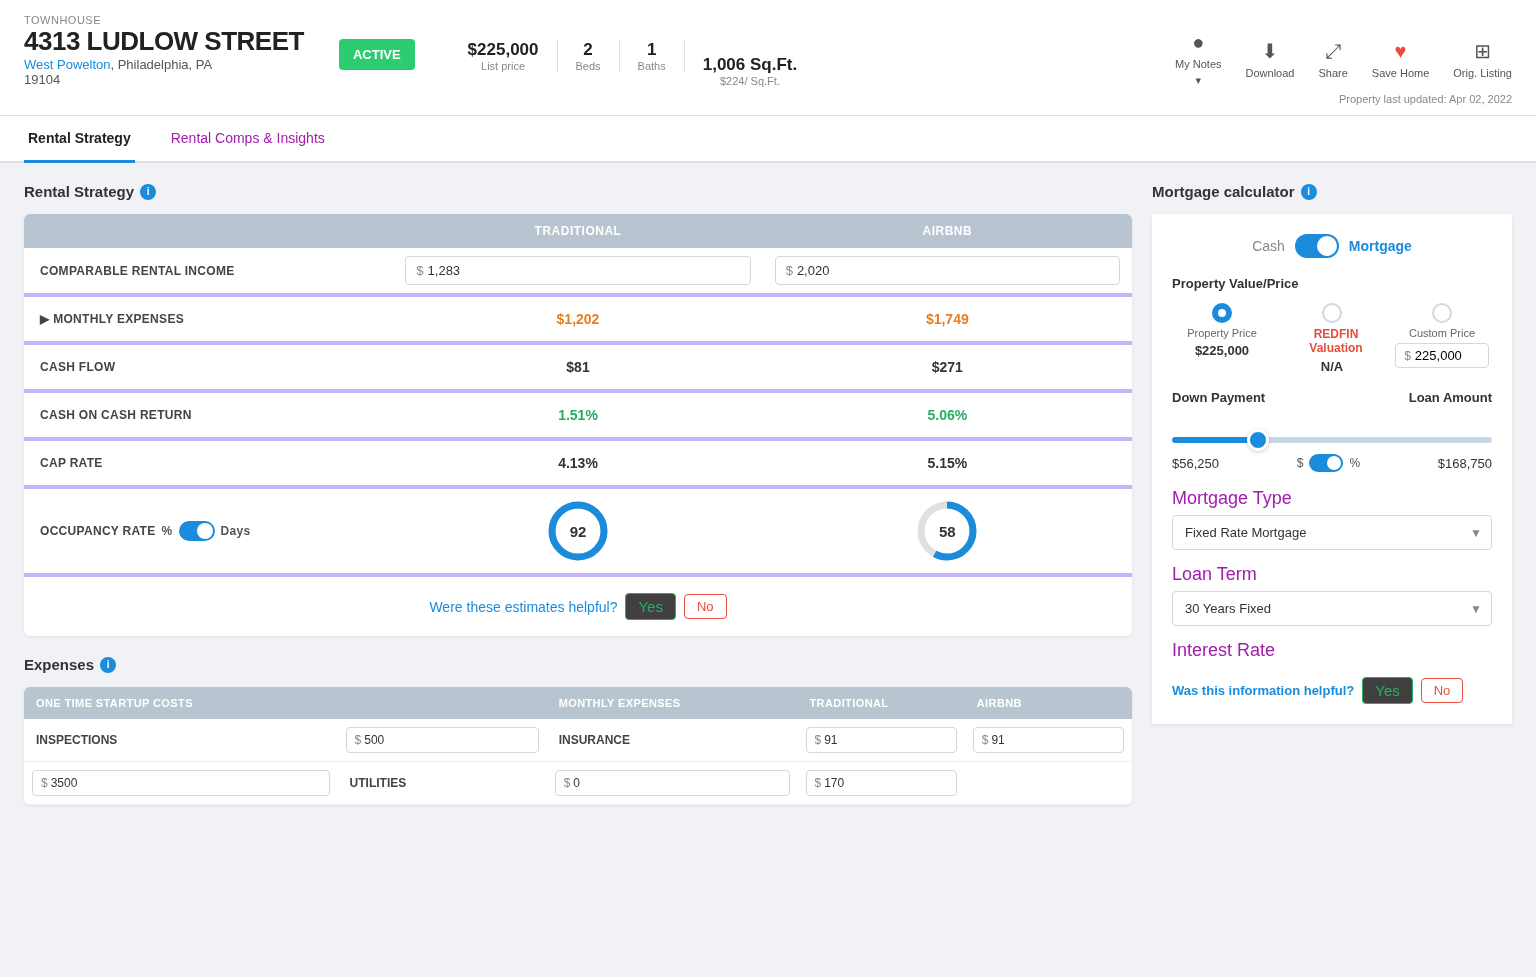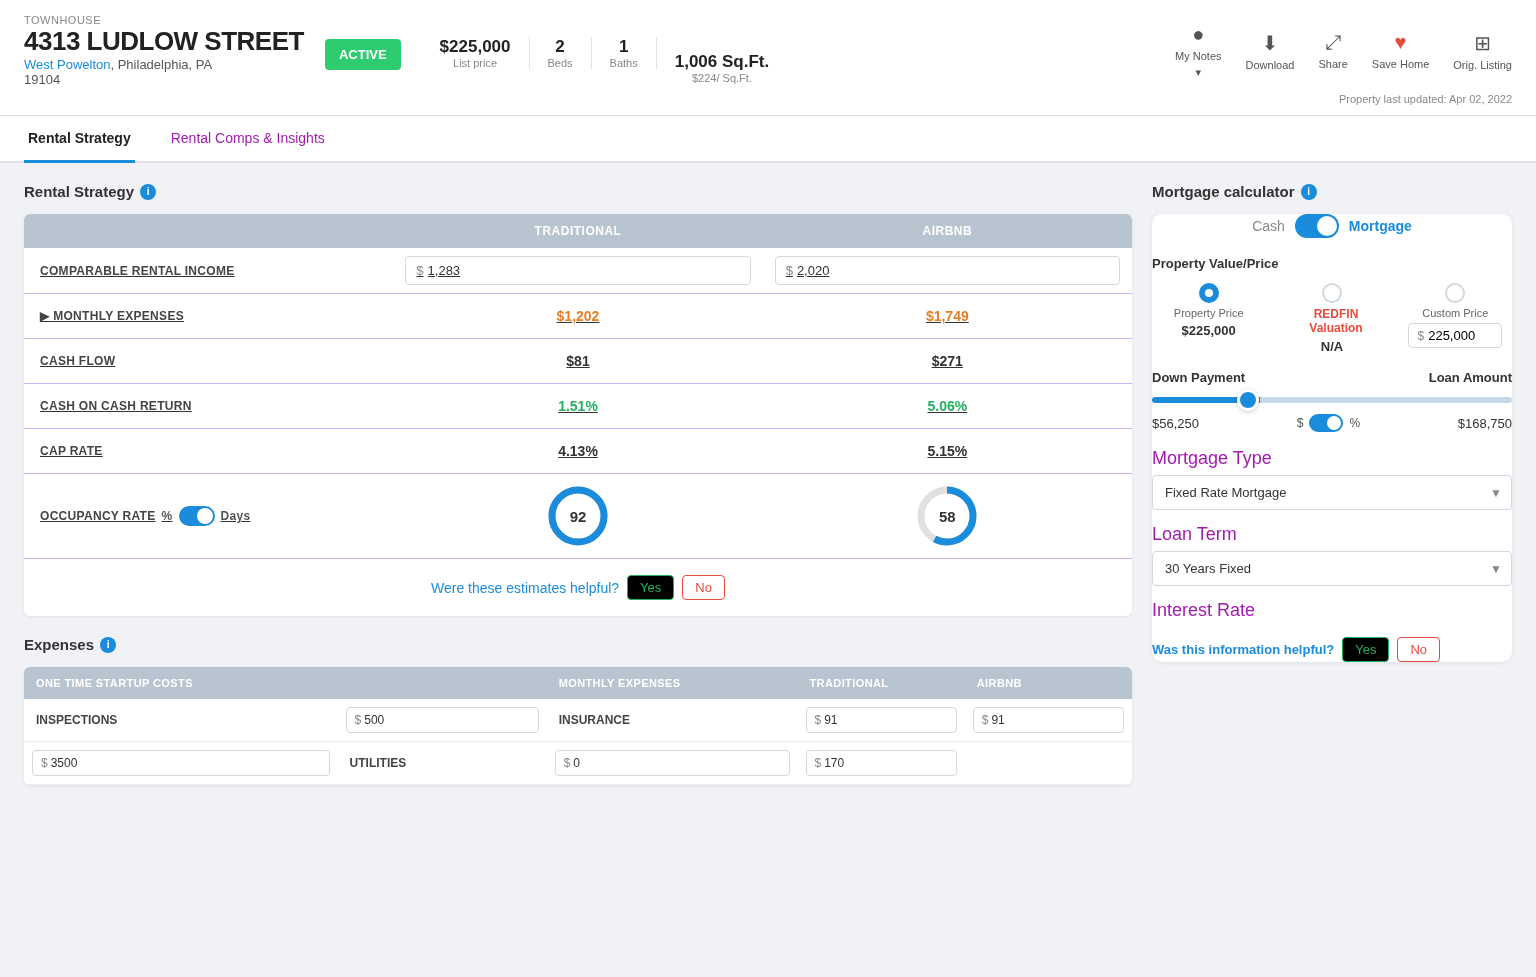--- a/index.html
+++ b/index.html
@@ -1,20 +1,20 @@
 <!DOCTYPE html>
 <html><head>
   <meta charset="utf-8">
   <style>
     * { box-sizing: border-box; margin: 0; padding: 0; }
     body { font-family: -apple-system, BlinkMacSystemFont, 'Segoe UI', Arial, sans-serif; background: #f0f2f5; color: #333; font-size: 13px; }
 
     
     .header { background: #fff; padding: 14px 24px 10px; border-bottom: 1px solid #e0e0e0; }
-    .header-top { display: flex; align-items: center; gap: 9px; }
+    .header-top { display: flex; align-items: flex-end; gap: 23px; }
     .property-info { flex: 0 0 auto; }
     .property-type { font-size: 11px; color: #888; text-transform: uppercase; letter-spacing: 0.5px; }
     .property-address { font-size: 26px; font-weight: 700; color: #222; letter-spacing: -0.5px; }
     .property-location a { color: #1a8cdb; font-size: 13px; text-decoration: none; }
     .property-location span { color: #555; font-size: 13px; }
     .property-zip { color: #555; font-size: 13px; }
     .active-badge { background: #2ecc71; color: #fff; font-size: 13px; font-weight: 700; padding: 8px 14px; border-radius: 4px; white-space: nowrap; align-self: center; }
     .property-stats { display: flex; gap: 0; align-items: center; }
     .stat-item { padding: 0 18px; border-right: 1px solid #e0e0e0; text-align: center; }
     .stat-item:last-child { border-right: none; margin-top: 31px; }
@@ -38,57 +38,57 @@
 
     
     .section-title { font-size: 15px; font-weight: 600; color: #333; margin-bottom: 14px; display: flex; align-items: center; gap: 6px; }
     .info-icon { display: inline-flex; align-items: center; justify-content: center; width: 16px; height: 16px; border-radius: 50%; background: #1a8cdb; color: #fff; font-size: 10px; font-weight: 700; cursor: pointer; }
 
     
     .strategy-table { background: #fff; border-radius: 6px; overflow: hidden; box-shadow: 0 1px 3px rgba(0,0,0,0.08); margin-bottom: 20px; }
     .strategy-header { display: grid; grid-template-columns: 1fr 1fr 1fr; background: #b8c5d0; color: #fff; }
     .strategy-header-cell { padding: 10px 16px; font-size: 12px; font-weight: 600; text-align: center; letter-spacing: 0.5px; }
     .strategy-header-cell:first-child { text-align: left; background: transparent; }
-    .strategy-row { display: grid; grid-template-columns: 1fr 1fr 1fr; border-bottom: 1px solid #c4b5fd; align-items: center; text-decoration: underline; }
+    .strategy-row { display: grid; grid-template-columns: 1fr 1fr 1fr; border-bottom: 4px solid #c4b5fd; align-items: center; }
     .strategy-row:last-child { border-bottom: none; }
     .strategy-label { padding: 14px 16px; font-size: 12px; font-weight: 700; color: #444; letter-spacing: 0.3px; }
     .strategy-value { padding: 14px 16px; text-align: center; font-size: 14px; font-weight: 600; }
     .green { color: #27ae60; }
     .red-orange { color: #e67e22; }
     .input-cell { padding: 8px 12px; }
     .dollar-input { display: flex; align-items: center; gap: 4px; border: 1px solid #d0d8e0; border-radius: 4px; padding: 6px 10px; background: #fff; }
     .dollar-input span { color: #888; font-size: 13px; }
     .dollar-input input { border: none; outline: none; width: 70px; font-size: 13px; color: #333; }
     .toggle-container { display: flex; align-items: center; gap: 6px; padding: 8px 16px; }
     .toggle { position: relative; width: 36px; height: 20px; }
     .toggle-slider { position: absolute; inset: 0; border-radius: 20px; background: #1a8cdb; cursor: pointer; }
     .toggle-slider::before { content: ''; position: absolute; width: 16px; height: 16px; border-radius: 50%; background: #fff; top: 2px; left: 18px; }
     .circle-chart { display: flex; justify-content: center; align-items: center; }
     .donut { position: relative; width: 64px; height: 64px; }
     .donut svg { width: 64px; height: 64px; transform: rotate(-90deg); }
     .donut-value { position: absolute; top: 50%; left: 50%; transform: translate(-50%, -50%); font-size: 15px; font-weight: 700; color: #333; }
 
     
     .feedback-row { text-align: center; padding: 16px; color: #1a8cdb; font-size: 14px; display: flex; align-items: center; justify-content: center; gap: 8px; }
-    .yes-btn { border: 1px solid #27ae60; color: #27ae60; background: #000000; padding: 4px 12px; border-radius: 4px; cursor: pointer; font-size: 13px; }
+    .yes-btn { border: 1px solid #27ae60; color: #27ae60; background: #404040; padding: 4px 12px; border-radius: 4px; cursor: pointer; font-size: 15px; }
     .no-btn { border: 1px solid #e74c3c; color: #e74c3c; background: #fff; padding: 4px 12px; border-radius: 4px; cursor: pointer; font-size: 13px; }
 
     
     .expenses-table { background: #fff; border-radius: 6px; overflow: hidden; box-shadow: 0 1px 3px rgba(0,0,0,0.08); }
     .expenses-header { display: grid; grid-template-columns: 1.5fr 1fr 1.2fr 0.8fr 0.8fr; background: #b8c5d0; color: #fff; }
     .expenses-header-cell { padding: 10px 12px; font-size: 11px; font-weight: 600; letter-spacing: 0.4px; }
     .expenses-row { display: grid; grid-template-columns: 1.5fr 1fr 1.2fr 0.8fr 0.8fr; border-bottom: 1px solid #eee; align-items: center; }
     .expenses-label { padding: 12px 12px; font-size: 12px; font-weight: 700; color: #444; }
     .expenses-input { padding: 8px 8px; }
     .exp-input { display: flex; align-items: center; gap: 3px; border: 1px solid #d0d8e0; border-radius: 4px; padding: 5px 8px; }
     .exp-input span { color: #888; font-size: 12px; }
     .exp-input input { border: none; outline: none; width: 50px; font-size: 12px; color: #333; }
 
     
-    .mortgage-card { background: #fff; border-radius: 10px; box-shadow: 0 1px 4px rgba(0,0,0,0.08); }
+    .mortgage-card { background: #fff; border-radius: 1px; padding: 20px; box-shadow: 0 1px 4px rgba(0,0,0,0.08); }
     .toggle-row { display: flex; align-items: center; justify-content: center; gap: 10px; margin-bottom: 18px; }
     .toggle-label { font-size: 14px; color: #888; }
     .toggle-label.active-label { color: #1a8cdb; font-weight: 600; }
     .toggle-pill { position: relative; width: 44px; height: 24px; }
     .pill-slider { position: absolute; inset: 0; border-radius: 24px; background: #1a8cdb; cursor: pointer; }
     .pill-slider::before { content: ''; position: absolute; width: 20px; height: 20px; border-radius: 50%; background: #fff; top: 2px; right: 2px; }
     .prop-value-section { margin-bottom: 16px; }
     .prop-value-label { font-size: 13px; font-weight: 600; color: #333; margin-bottom: 12px; }
     .radio-grid { display: grid; grid-template-columns: 1fr 1fr 1fr; gap: 10px; }
     .radio-option { display: flex; flex-direction: column; align-items: center; gap: 4px; }
@@ -96,21 +96,21 @@
     .radio-circle.selected { border-color: #1a8cdb; background: #1a8cdb; }
     .radio-circle.selected::after { content: ''; width: 8px; height: 8px; border-radius: 50%; background: #fff; }
     .radio-option-label { font-size: 11px; color: #666; text-align: center; }
     .radio-option-value { font-size: 13px; font-weight: 600; color: #333; }
     .redfin-label { color: #e74c3c; font-weight: 700; font-size: 12px; margin-left: 8px; }
     .custom-input-wrap { display: flex; align-items: center; border: 1px solid #d0d8e0; border-radius: 4px; padding: 4px 8px; gap: 4px; }
     .custom-input-wrap span { color: #888; font-size: 12px; }
     .custom-input-wrap input { border: none; outline: none; width: 65px; font-size: 13px; }
 
     .down-payment-section { margin-bottom: 16px; }
-    .dp-header { display: flex; justify-content: space-between; font-size: 13px; font-weight: 600; color: #333; margin-bottom: 6px; }
+    .dp-header { display: flex; justify-content: space-between; font-size: 13px; font-weight: 600; color: #333; margin-bottom: 26px; }
     .slider-wrap { position: relative; margin-bottom: 8px; }
     .slider-track { width: 100%; height: 6px; border-radius: 3px; background: linear-gradient(to right, #1a8cdb 30%, #c8d8e8 30%); -webkit-appearance: none; appearance: none; outline: none; cursor: pointer; }
     .slider-track::-webkit-slider-thumb { -webkit-appearance: none; width: 22px; height: 22px; border-radius: 50%; background: #1a8cdb; cursor: pointer; border: 3px solid #fff; box-shadow: 0 1px 4px rgba(0,0,0,0.2); }
     .dp-values { display: flex; justify-content: space-between; align-items: center; }
     .dp-amount { font-size: 13px; font-weight: 400; color: #333; }
     .dp-toggle-wrap { display: flex; align-items: center; gap: 6px; }
     .small-toggle { position: relative; width: 34px; height: 18px; }
     .small-slider { position: absolute; inset: 0; border-radius: 18px; background: #1a8cdb; cursor: pointer; }
     .small-slider::before { content: ''; position: absolute; width: 14px; height: 14px; border-radius: 50%; background: #fff; top: 2px; right: 2px; }
     .dp-pct-label { font-size: 12px; color: #555; }

